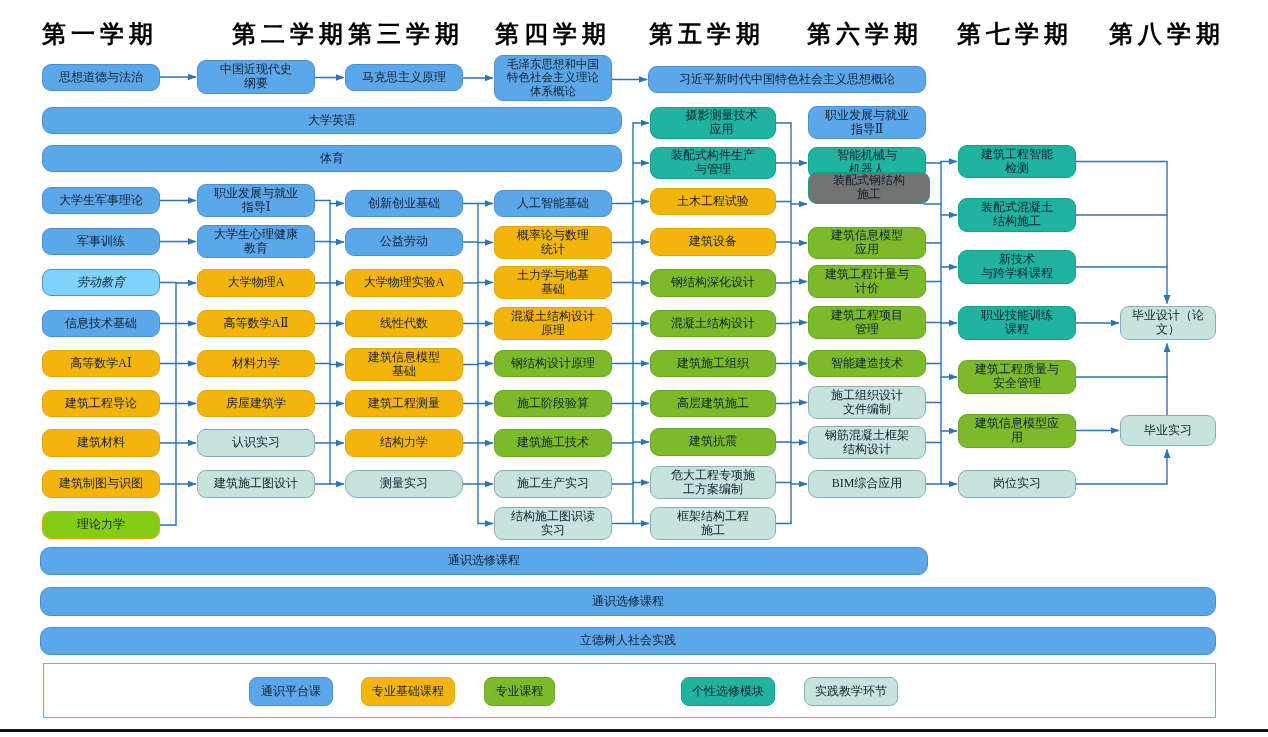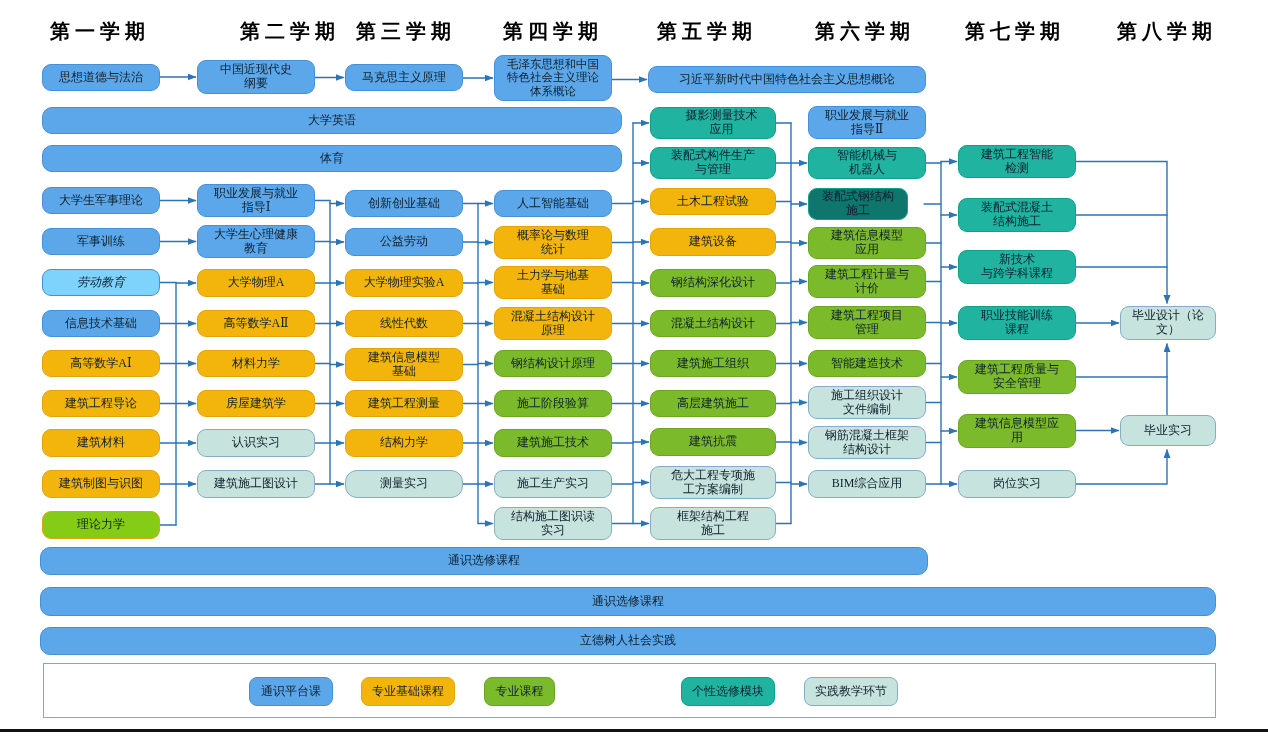--- a/index.html
+++ b/index.html
@@ -4,21 +4,21 @@
 <style>
   html,body{margin:0;padding:0;background:#ffffff;}
   #stage{
     position:relative;width:1268px;height:737px;background:#ffffff;overflow:hidden;
     font-family:"Liberation Serif","DejaVu Serif",serif;
   }
   #edges{position:absolute;left:0;top:0;width:1268px;height:737px;}
   .sem-header{
     position:absolute;top:18px;transform:translateX(-50%);
     font-family:"Liberation Sans","DejaVu Sans",sans-serif;
-    font-weight:700;font-size:20px;letter-spacing:5px;color:#000;white-space:nowrap;
+    font-weight:700;font-size:24px;letter-spacing:5px;color:#000;white-space:nowrap;
   }
   .node{
     position:absolute;box-sizing:border-box;border-radius:9px;
     display:flex;align-items:center;justify-content:center;text-align:center;
     font-size:12px;line-height:1.16;padding:1px 3px;border:1.4px solid;
     color:#10202e;white-space:pre-line;
   }
   .bar{border-radius:10px;}
   #legend-box{
     position:absolute;left:43px;top:663px;width:1173px;height:55px;
@@ -242,21 +242,21 @@
       <div class="node" style="left: 650px; top: 390px; width: 126px; height: 27px; background: rgb(123, 186, 42); border-color: rgb(105, 166, 34);">高层建筑施工</div>
       <div class="node" style="left: 650px; top: 428px; width: 126px; height: 28px; background: rgb(123, 186, 42); border-color: rgb(105, 166, 34);">建筑抗震</div>
       <div class="node" style="left: 650px; top: 466px; width: 126px; height: 33px; background: rgb(199, 227, 221); border-color: rgb(133, 174, 198);">危大工程专项施
 工方案编制</div>
       <div class="node" style="left: 650px; top: 507px; width: 126px; height: 33px; background: rgb(199, 227, 221); border-color: rgb(133, 174, 198);">框架结构工程
 施工</div>
       <div class="node" style="left: 808px; top: 106px; width: 118px; height: 33px; background: rgb(91, 167, 233); border-color: rgb(70, 144, 216);">职业发展与就业
 指导Ⅱ</div>
       <div class="node" style="left: 808px; top: 147px; width: 118px; height: 32px; background: rgb(32, 179, 160); border-color: rgb(15, 160, 141);">智能机械与
 机器人</div>
-      <div class="node" style="left: 808px; top: 188px; width: 100px; height: 32px; background: #0f766e; border-color: rgb(15, 160, 141);">装配式钢结构
+      <div class="node" style="left: 808px; top: 172px; width: 122px; height: 32px; background: #737373; border-color: rgb(15, 160, 141);">装配式钢结构
 施工</div>
       <div class="node" style="left: 808px; top: 227px; width: 118px; height: 32px; background: rgb(123, 186, 42); border-color: rgb(105, 166, 34);">建筑信息模型
 应用</div>
       <div class="node" style="left: 808px; top: 265px; width: 118px; height: 33px; background: rgb(123, 186, 42); border-color: rgb(105, 166, 34);">建筑工程计量与
 计价</div>
       <div class="node" style="left: 808px; top: 306px; width: 118px; height: 33px; background: rgb(123, 186, 42); border-color: rgb(105, 166, 34);">建筑工程项目
 管理</div>
       <div class="node" style="left: 808px; top: 350px; width: 118px; height: 27px; background: rgb(123, 186, 42); border-color: rgb(105, 166, 34);">智能建造技术</div>
       <div class="node" style="left: 808px; top: 386px; width: 118px; height: 33px; background: rgb(199, 227, 221); border-color: rgb(133, 174, 198);">施工组织设计
 文件编制</div>

